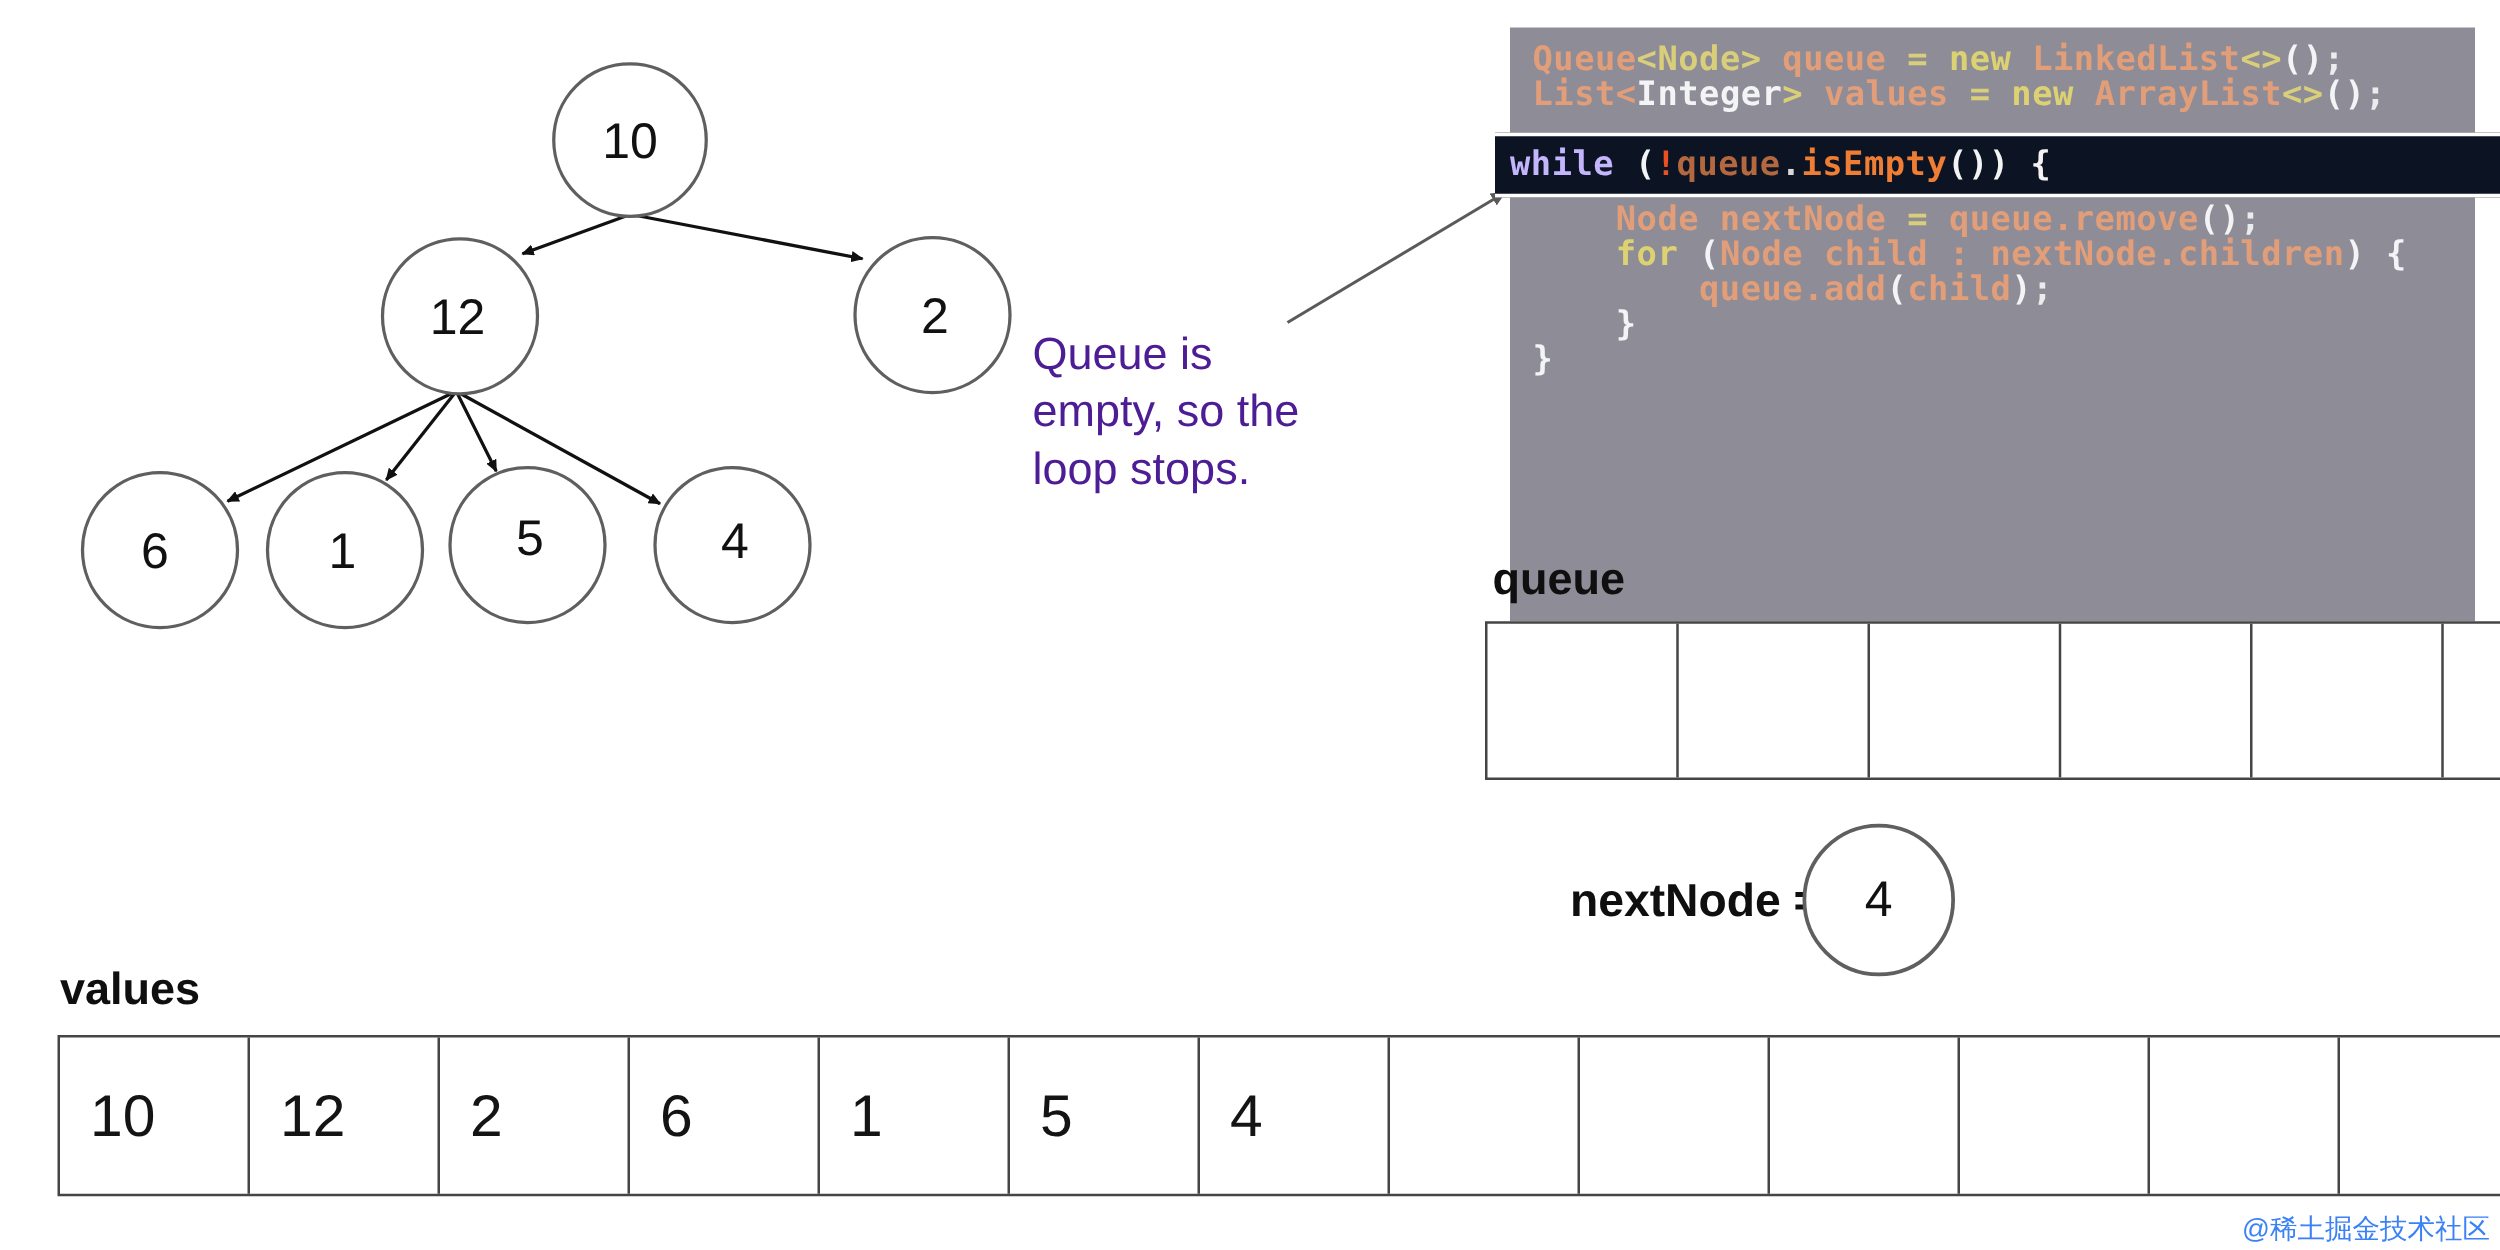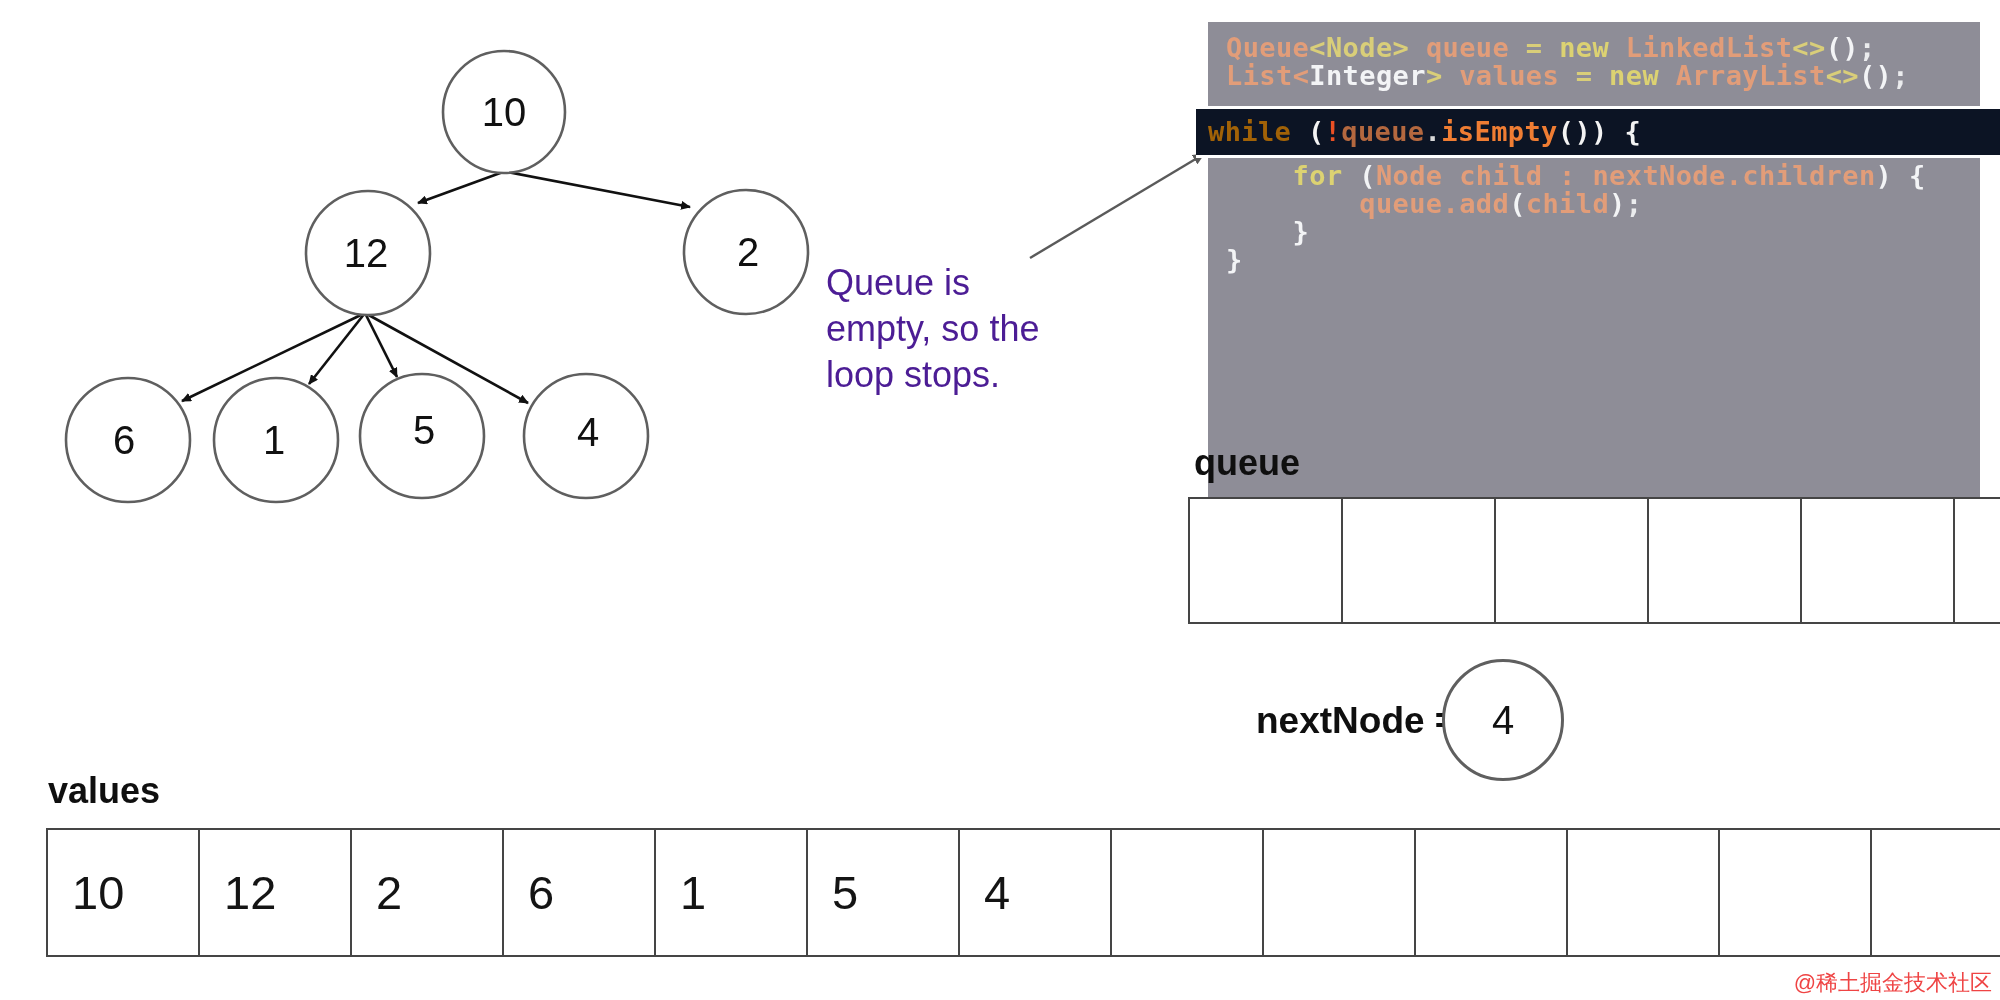--- a/index.html
+++ b/index.html
@@ -34,21 +34,21 @@
   
   .tk-typ{color:#e29d79;}
   .tk-var{color:#e29d79;}
   .tk-gen{color:#d9ce79;}
   .tk-op{color:#d9ce79;}
   .tk-kwb{color:#dcd272;font-weight:800;}
   .tk-ib{color:#f3f4f6;font-weight:800;}
   .tk-pln{color:#ebecee;}
   .tk-pbold{color:#f3f4f6;font-weight:800;}
   
-  .tk-hkw{color:#a16207;font-weight:800;}
+  .tk-hkw{color:#c4b5fd;font-weight:800;}
   .tk-hpar{color:#f3f3f3;font-weight:800;}
   .tk-hbang{color:#ea5024;}
   .tk-hvar{color:#b4683f;}
   .tk-hdot{color:#d8d8d8;}
   .tk-hmeth{color:#ef7d33;text-align:center;}
 
   
   .section-label{position:absolute;font-size:36px;font-weight:bold;color:#0f0f0f;}
   #queue-label{left:1194px;top:442px;}
   #values-label{left:48px;top:770px;}
@@ -67,21 +67,21 @@
 
   
   #nextnode-label{position:absolute;left:1256px;top:700px;font-size:37px;font-weight:bold;color:#0f0f0f;}
   .node-circle{
     position:absolute;left:1442px;top:659px;width:122px;height:122px;
     border:3px solid #5f5f5f;border-radius:50%;box-sizing:border-box;
     display:flex;align-items:center;justify-content:center;
     font-size:40px;color:#111;background:#fff;
   }
 
-  .watermark{position:absolute;right:8px;top:968px;font-size:22px;color:#ef4444;}
+  .watermark{position:absolute;right:8px;top:968px;font-size:22px;color:#3b82f6;}
 </style>
 </head>
 <body>
 
 <div id="stage">
 
   <svg id="tree-svg" width="2000" height="1000" viewBox="0 0 2000 1000">
     <defs>
       <marker id="arrow-black" markerWidth="11" markerHeight="9" refX="9" refY="4.5" orient="auto" markerUnits="userSpaceOnUse">
         <path d="M0,0 L10,4.5 L0,9 z" fill="#111"></path>
@@ -115,20 +115,21 @@
     <text x="588" y="446" font-size="40" text-anchor="middle" fill="#111">4</text>
 
     <line x1="1030" y1="258" x2="1204" y2="154" stroke="#5a5a5a" stroke-width="2.4" marker-end="url(#arrow-gray)"></line>
   </svg>
 
   <div class="code-block">
     <div id="code-lines">
         <div class="code-line"><span class="tk-typ">Queue</span><span class="tk-gen">&lt;Node&gt;</span><span class="tk-pln"> </span><span class="tk-var">queue</span><span class="tk-pln"> </span><span class="tk-op">=</span><span class="tk-pln"> </span><span class="tk-kwb">new</span><span class="tk-pln"> </span><span class="tk-typ">LinkedList</span><span class="tk-gen">&lt;&gt;</span><span class="tk-pbold">()</span><span class="tk-pln">;</span></div>
         <div class="code-line"><span class="tk-typ">List</span><span class="tk-typ">&lt;</span><span class="tk-ib">Integer</span><span class="tk-gen">&gt;</span><span class="tk-pln"> </span><span class="tk-var">values</span><span class="tk-pln"> </span><span class="tk-op">=</span><span class="tk-pln"> </span><span class="tk-kwb">new</span><span class="tk-pln"> </span><span class="tk-typ">ArrayList</span><span class="tk-gen">&lt;&gt;</span><span class="tk-pbold">()</span><span class="tk-pln">;</span></div>
         <div class="code-line hl"><span class="tk-hkw">while</span><span class="tk-hpar"> (</span><span class="tk-hbang">!</span><span class="tk-hvar">queue</span><span class="tk-hdot">.</span><span class="tk-hmeth">isEmpty</span><span class="tk-hpar">()) {</span></div>
+        <div class="code-line"><span class="tk-var">    Node nextNode </span><span class="tk-op">=</span><span class="tk-var"> queue.remove</span><span class="tk-pbold">()</span><span class="tk-pln">;</span></div>
         <div class="code-line"><span class="tk-kwb">    for</span><span class="tk-pbold"> (</span><span class="tk-var">Node child : nextNode.children</span><span class="tk-pbold">) {</span></div>
         <div class="code-line"><span class="tk-var">        queue.add</span><span class="tk-pbold">(</span><span class="tk-var">child</span><span class="tk-pbold">)</span><span class="tk-pln">;</span></div>
         <div class="code-line"><span class="tk-pbold">    }</span></div>
         <div class="code-line"><span class="tk-pbold">}</span></div>
       </div>
   </div>
 
   <div class="annotation">
     <div>Queue is</div>
     <div>empty, so the</div>

